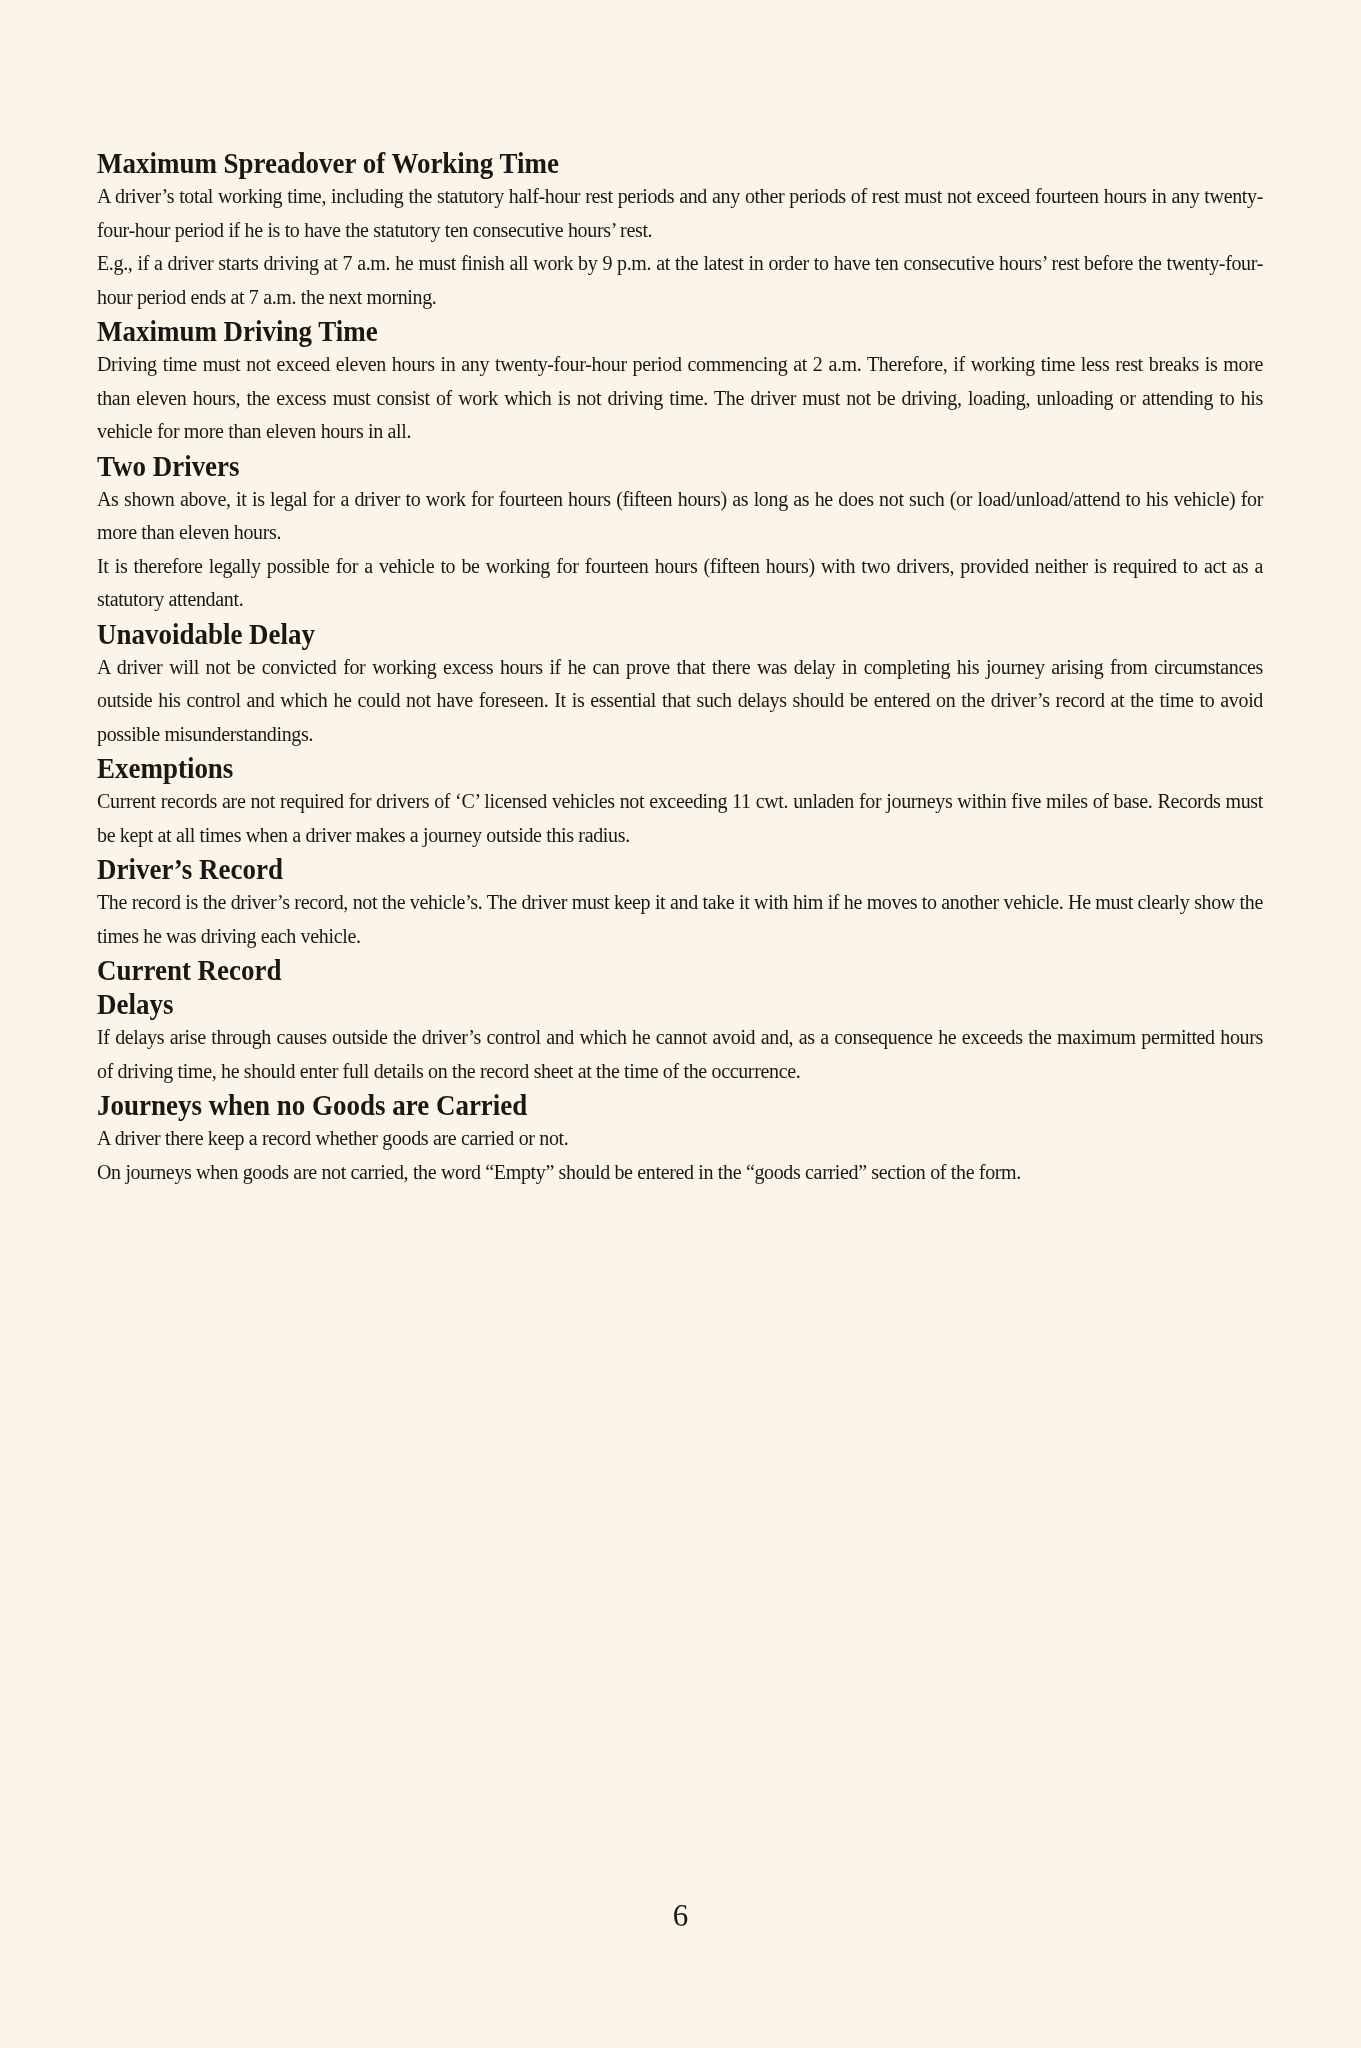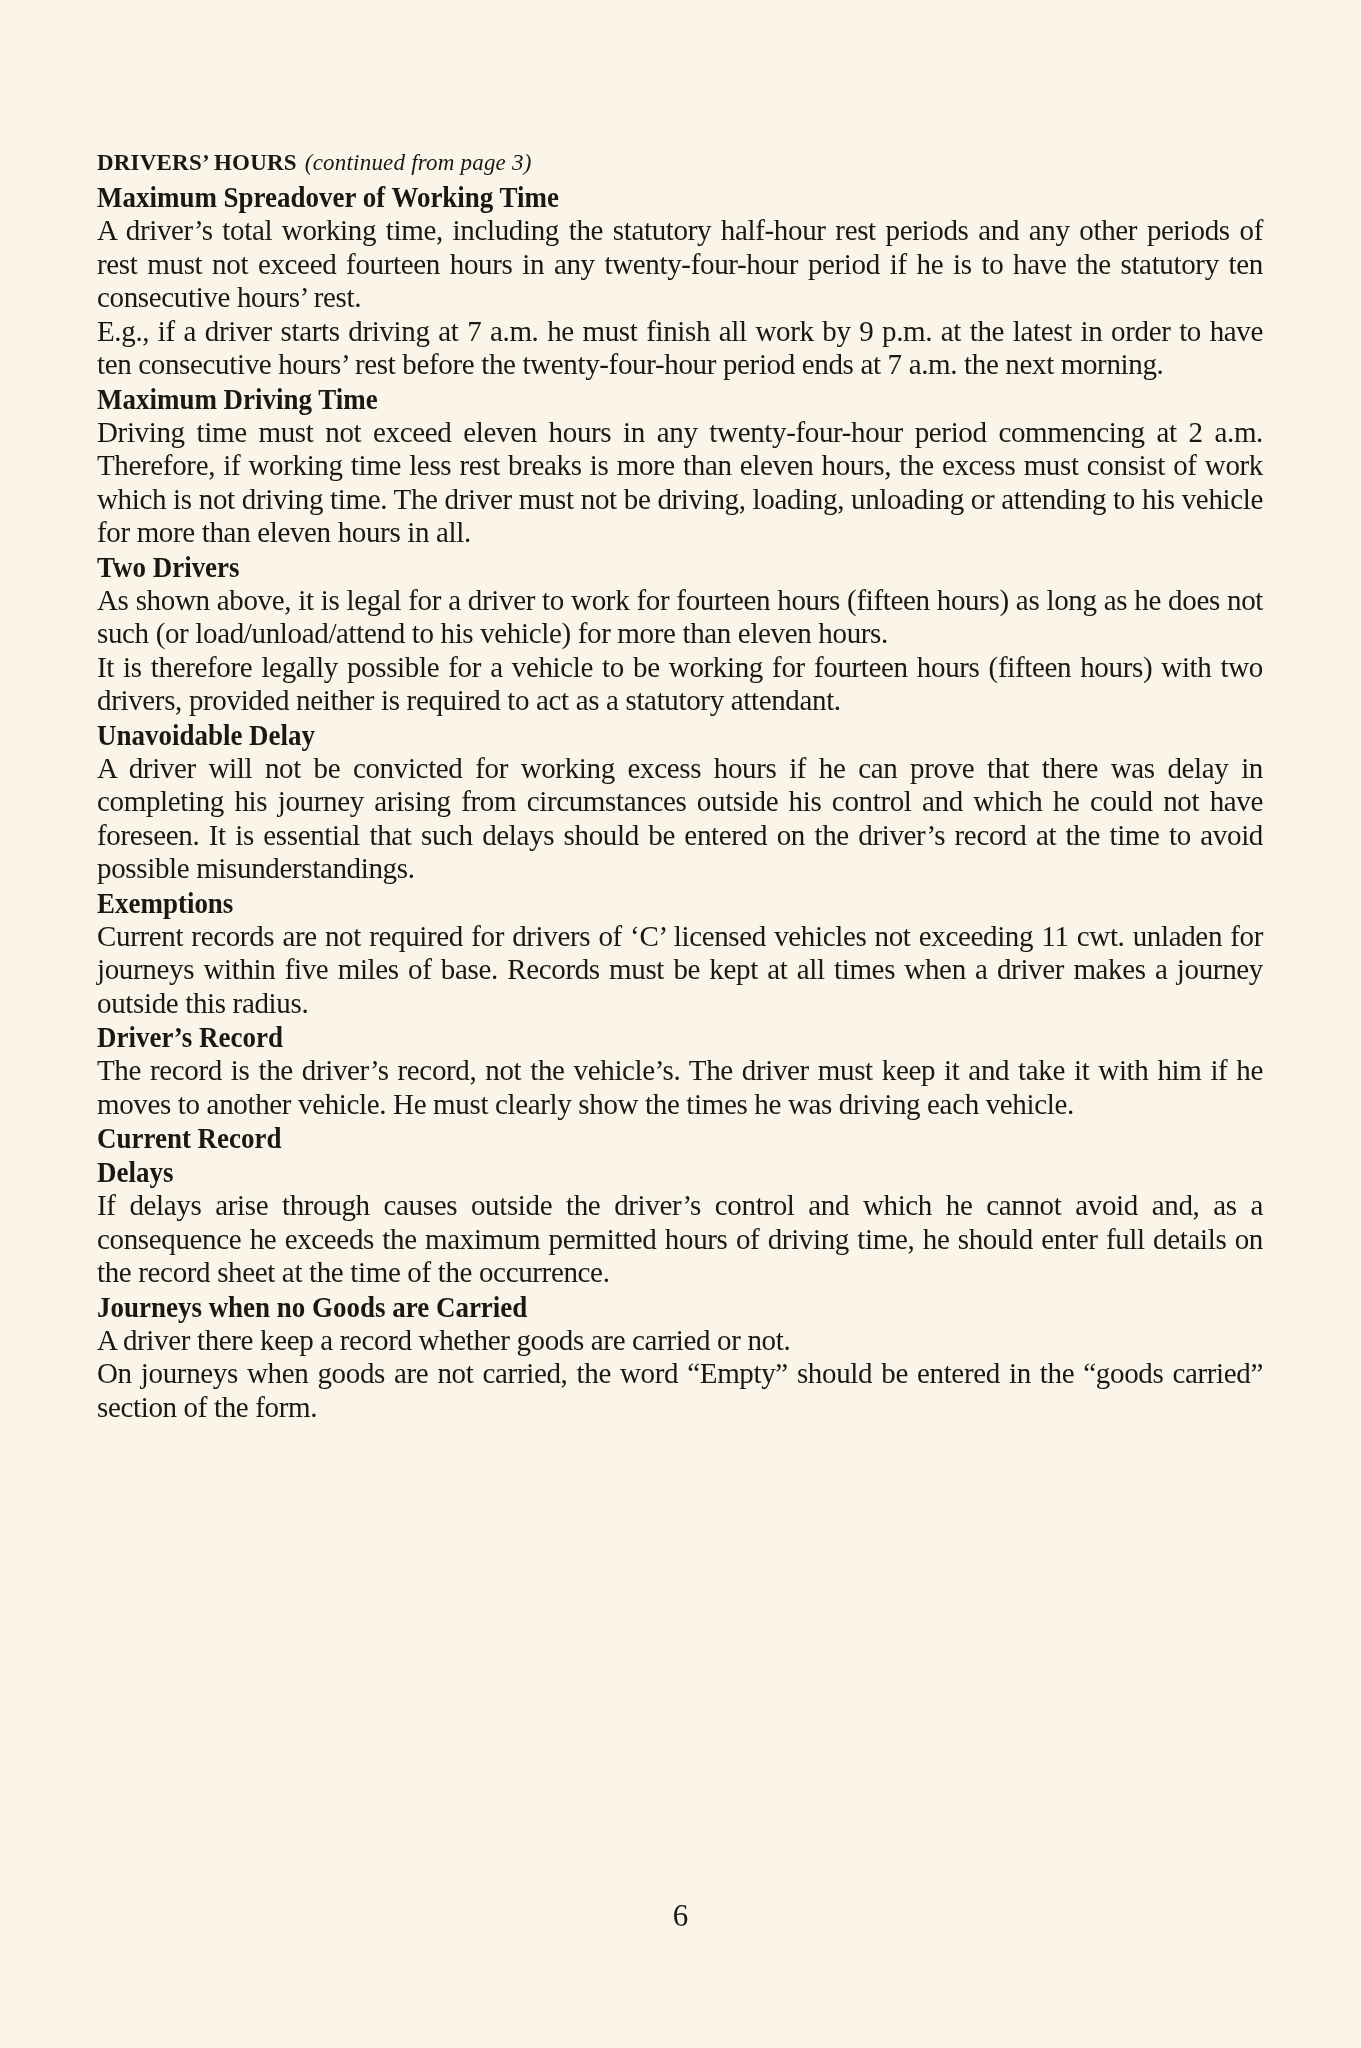--- a/index.html
+++ b/index.html
@@ -41,21 +41,21 @@
       font-size: 29px;
       line-height: 34px;
       margin: 0;
       transform: scaleX(0.93);
       transform-origin: left center;
       white-space: nowrap;
     }
     .section + .section {
     }
     .para {
-      font-size: 29px;
+      font-size: 20px;
       line-height: 33.5px;
       margin: 0;
       text-align: justify;
       text-align-last: left;
       letter-spacing: -0.35px;
       word-spacing: 0px;
       hyphens: none;
     }
     .page-number {
       position: absolute;
@@ -64,23 +64,20 @@
       top: 1898px;
       text-align: center;
       font-size: 31px;
       line-height: 36px;
     }
   </style>
 </head>
 <body>
 
 <div class="page">
-  <div class="running-head">
-    <span class="rh-main">DRIVERS’ HOURS</span><span class="rh-cont">(continued from page 3)</span>
-  </div>
 
   <div class="section">
     <h2 class="section-heading">Maximum Spreadover of Working Time</h2>
     <p class="para">A driver’s total working time, including the statutory half-hour rest periods and any other periods of rest must not exceed fourteen hours in any twenty-four-hour period if he is to have the statutory ten consecutive hours’ rest.</p>
     <p class="para">E.g., if a driver starts driving at 7 a.m. he must finish all work by 9 p.m. at the latest in order to have ten consecutive hours’ rest before the twenty-four-hour period ends at 7 a.m. the next morning.</p>
   </div>
 
   <div class="section">
     <h2 class="section-heading">Maximum Driving Time</h2>
     <p class="para">Driving time must not exceed eleven hours in any twenty-four-hour period com­mencing at 2 a.m. Therefore, if working time less rest breaks is more than eleven hours, the excess must consist of work which is not driving time. The driver must not be driving, loading, unloading or attending to his vehicle for more than eleven hours in all.</p>

